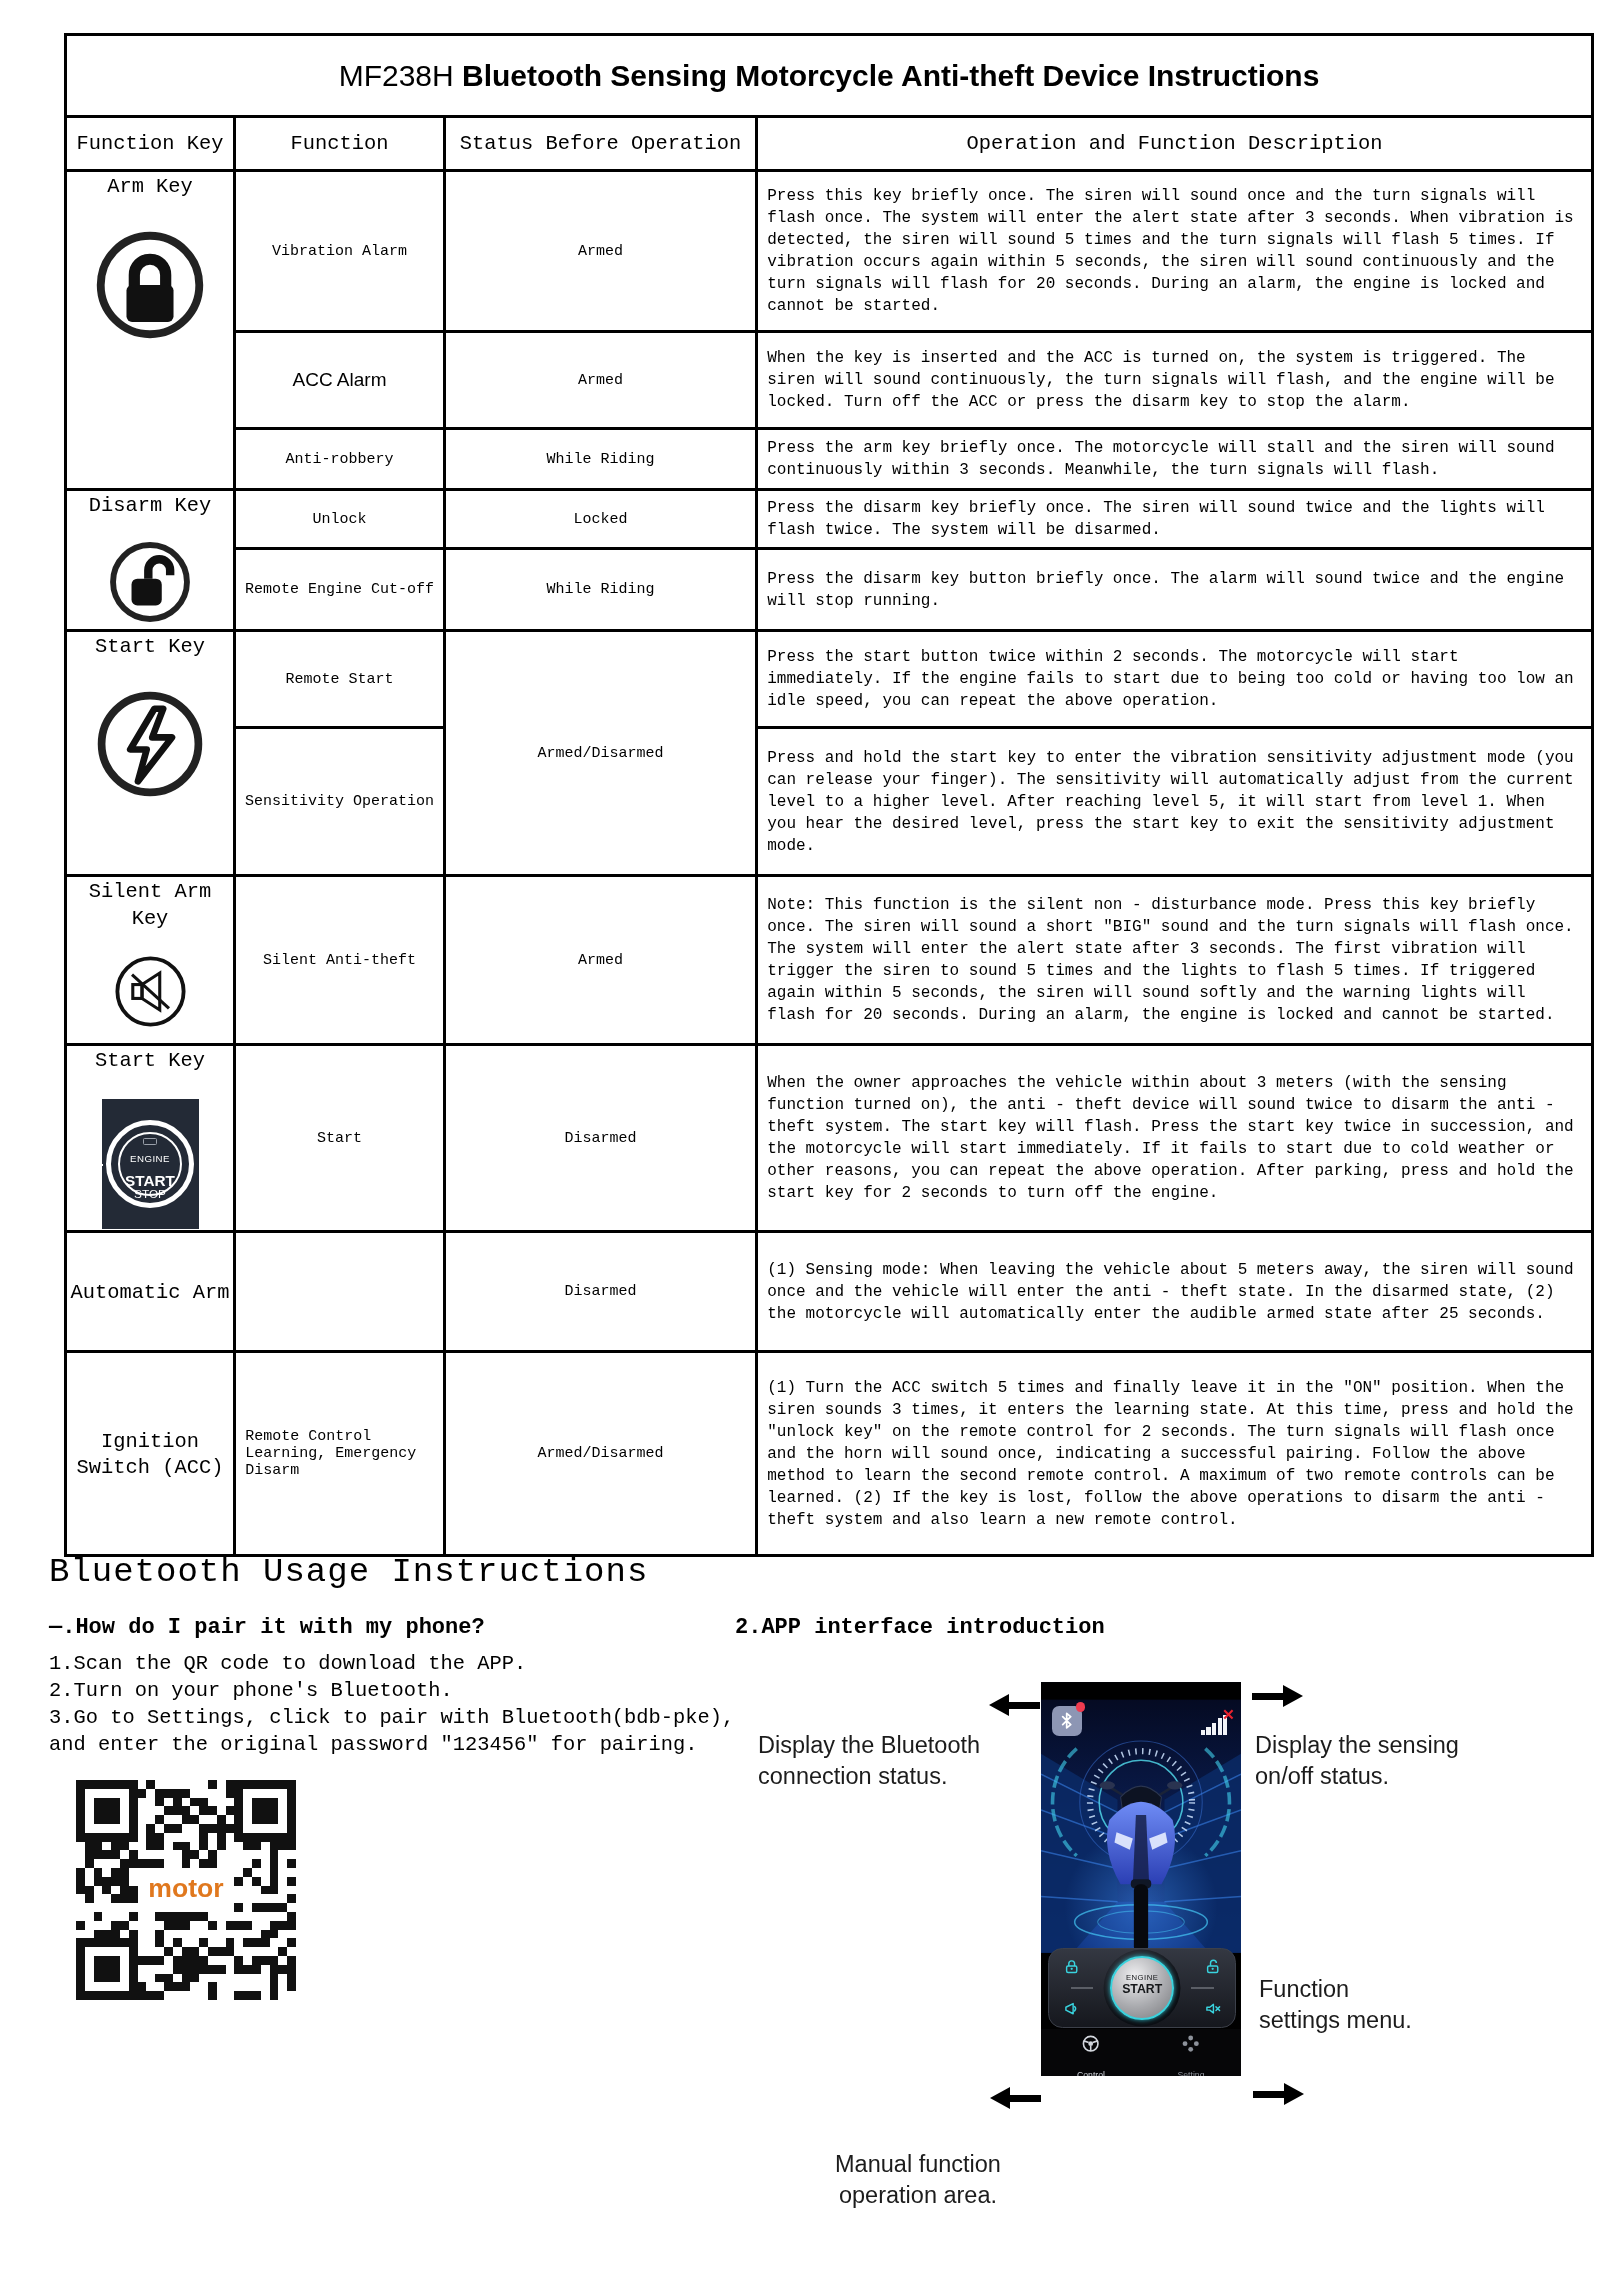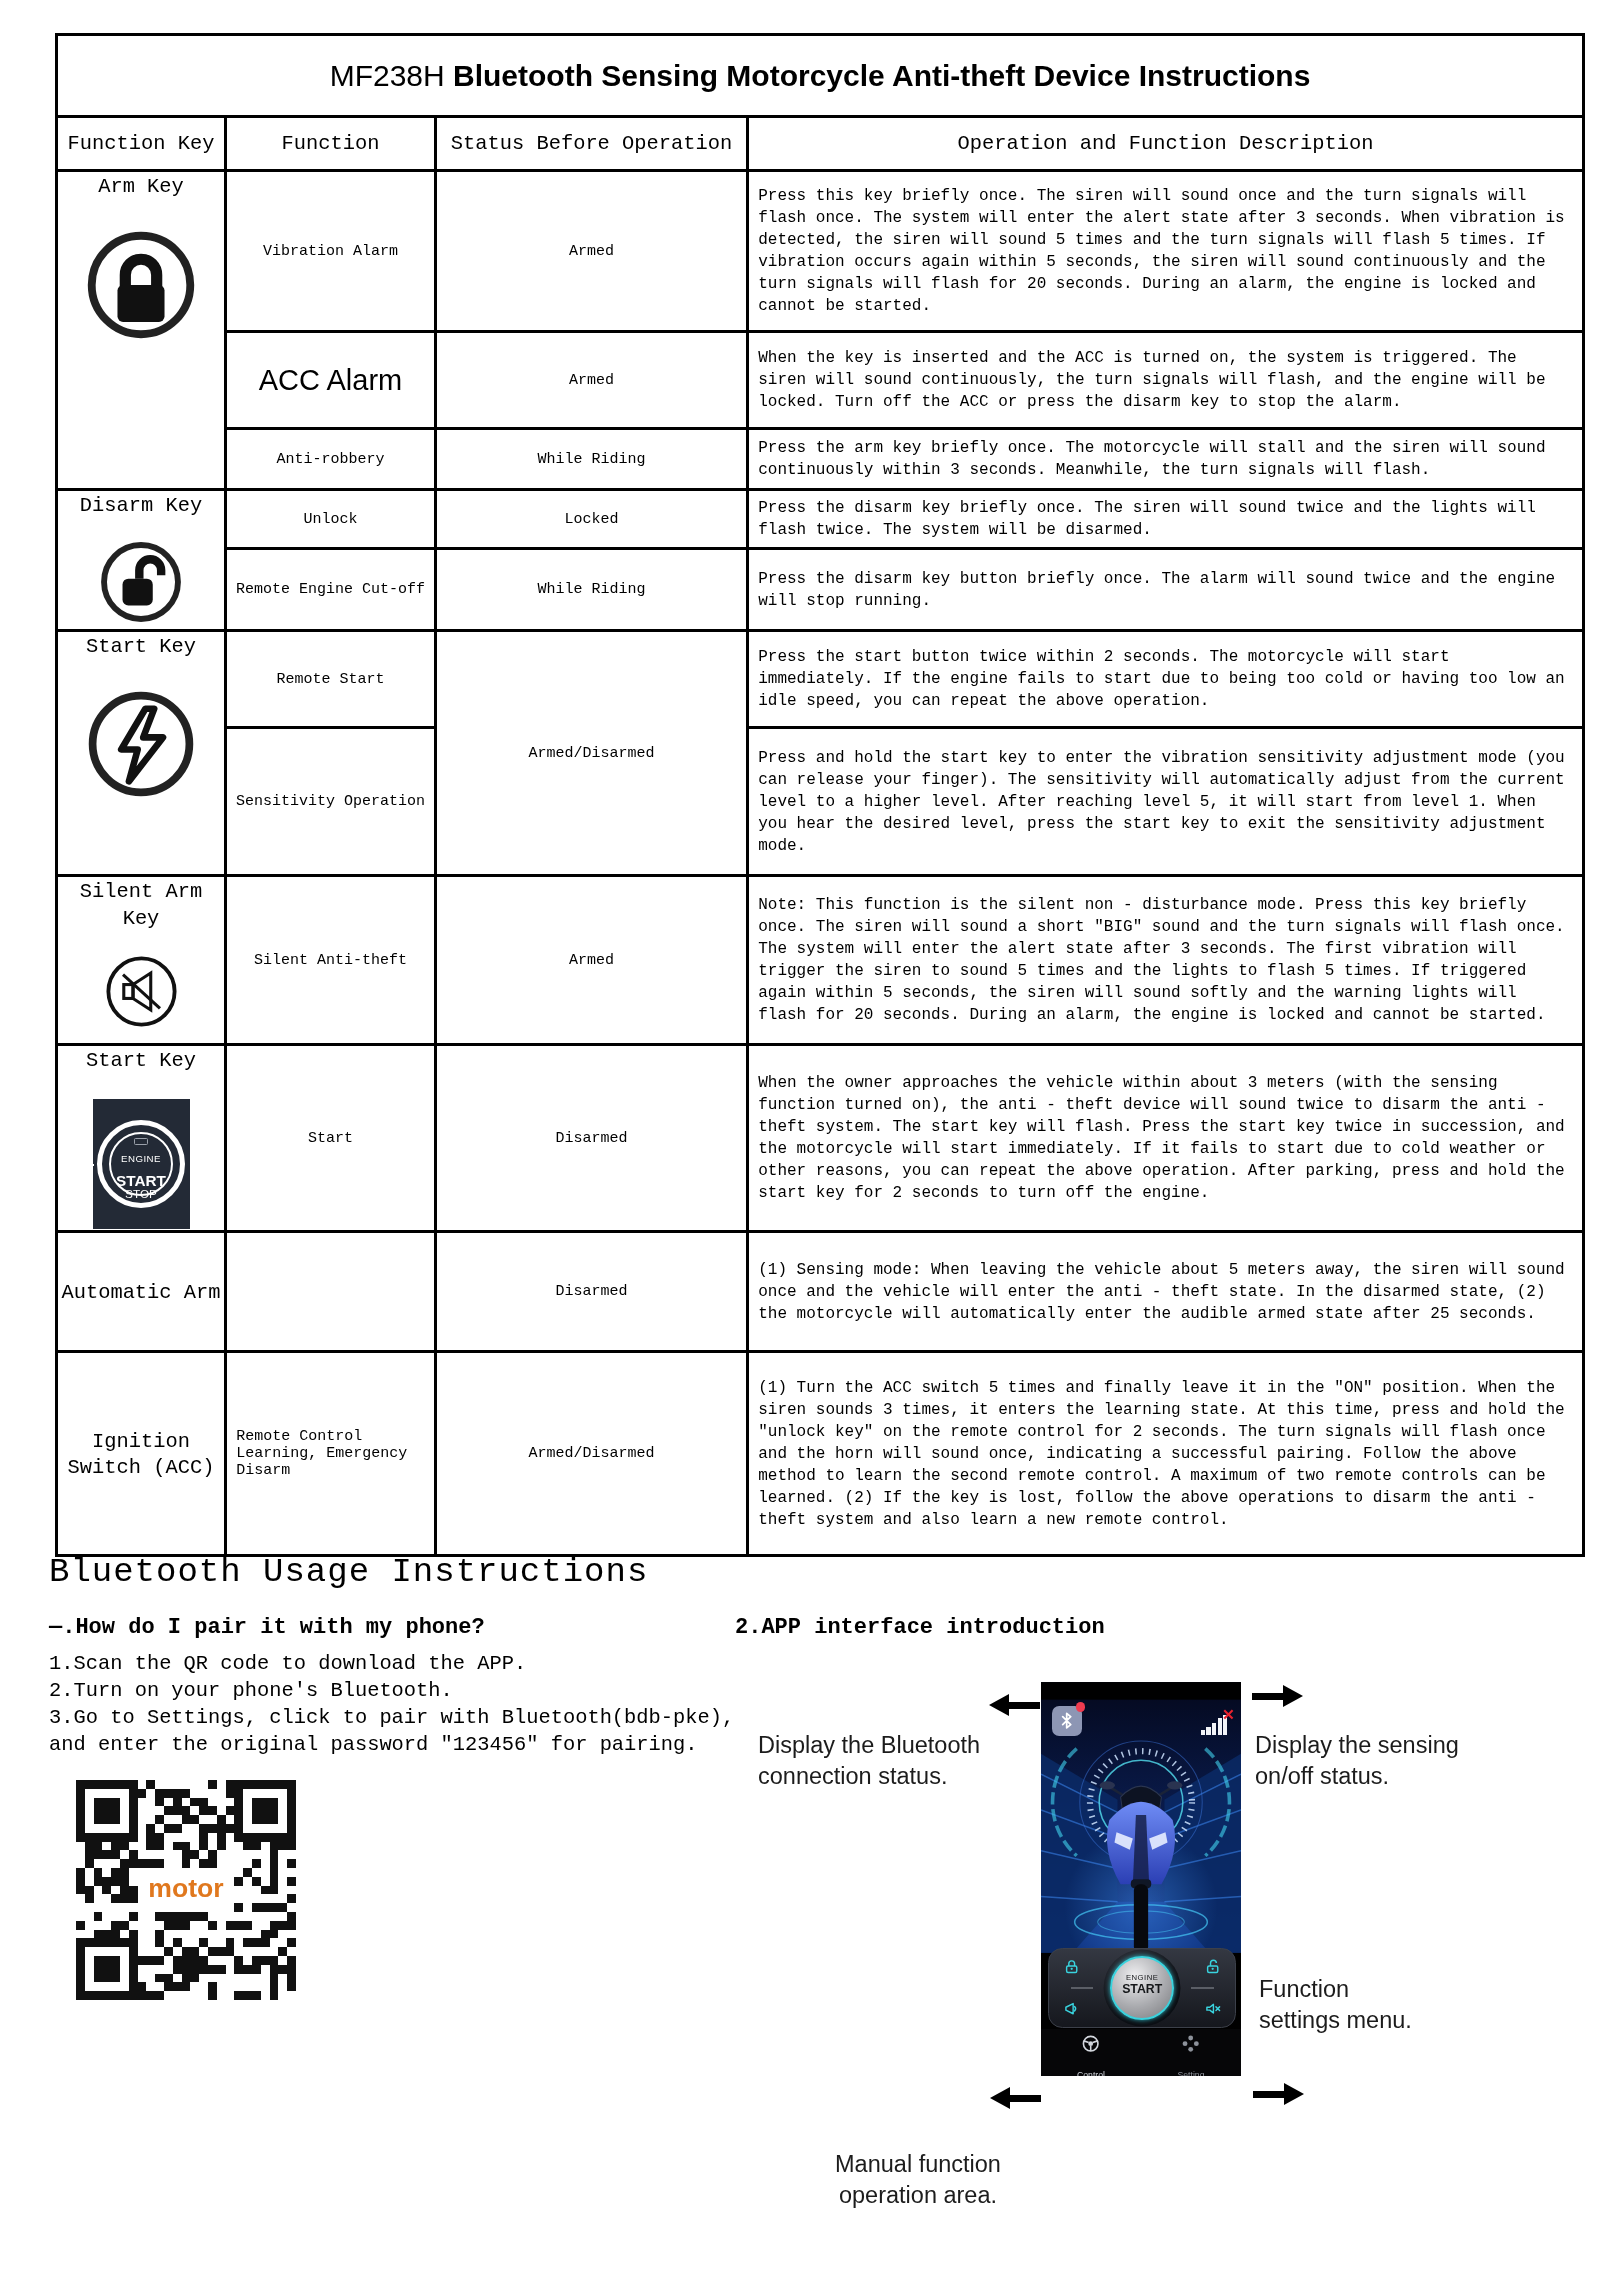--- a/index.html
+++ b/index.html
@@ -1,27 +1,27 @@
 <!DOCTYPE html>
 <html style="font-size:8.2px"><head>
 <meta charset="utf-8">
 <style>
   html,body{margin:0;padding:0;background:#888;}
   .page{position:relative;width:1623px;height:2295px;background:#ffffff;overflow:hidden;
         font-family:"Liberation Mono",monospace;color:#000;}
   
-  .itable{position:absolute;left:55px;top:33px;width:1526px;border-collapse:collapse;table-layout:fixed;}
+  .itable{position:absolute;left:64px;top:33px;width:1526px;border-collapse:collapse;table-layout:fixed;}
   .itable td{border:3.1px solid #000;overflow:hidden;}
   .titlerow td{height:77px;text-align:center;font-family:"Liberation Sans",sans-serif;font-size:30px;}
   .titlerow .tmodel{font-weight:500;}
   .titlerow .trest{font-weight:700;}
   .hdr td{height:49px;text-align:center;font-size:20.4px;font-weight:400;}
   .fn,.st{text-align:center;font-size:15px;vertical-align:middle;padding:3.1px;}
   .fn-left{text-align:left;padding-left:9.2px;}
-  .fn-sans{font-family:"Liberation Sans",sans-serif;font-size:29px;}
+  .fn-sans{font-family:"Liberation Sans",sans-serif;font-size:19px;}
   .desc{font-size:16px;line-height:22px;padding:6.1px 9.2px;vertical-align:middle;text-align:left;}
   .kc{text-align:center;vertical-align:top;font-size:20.4px;padding-top:2px;line-height:26.6px;}
   .kc-mid{vertical-align:middle;padding-top:4px;font-family:Liberation Mono, monospace;}
   .keyicon{display:block;margin:28px auto 0;}
   .keyicon.small{margin-top:20.4px;}
   
   .engine-btn{position:relative;width:97px;height:130px;background:#232a36;margin:24.5px auto 0;}
   .eb-ring{position:absolute;left:50%;top:50%;transform:translate(-50%,-50%);width:78px;height:78px;
            border:5.1px solid #fff;border-radius:50%;}
   .eb-inner{position:absolute;left:50%;top:50%;transform:translate(-50%,-50%);width:60px;height:60px;

